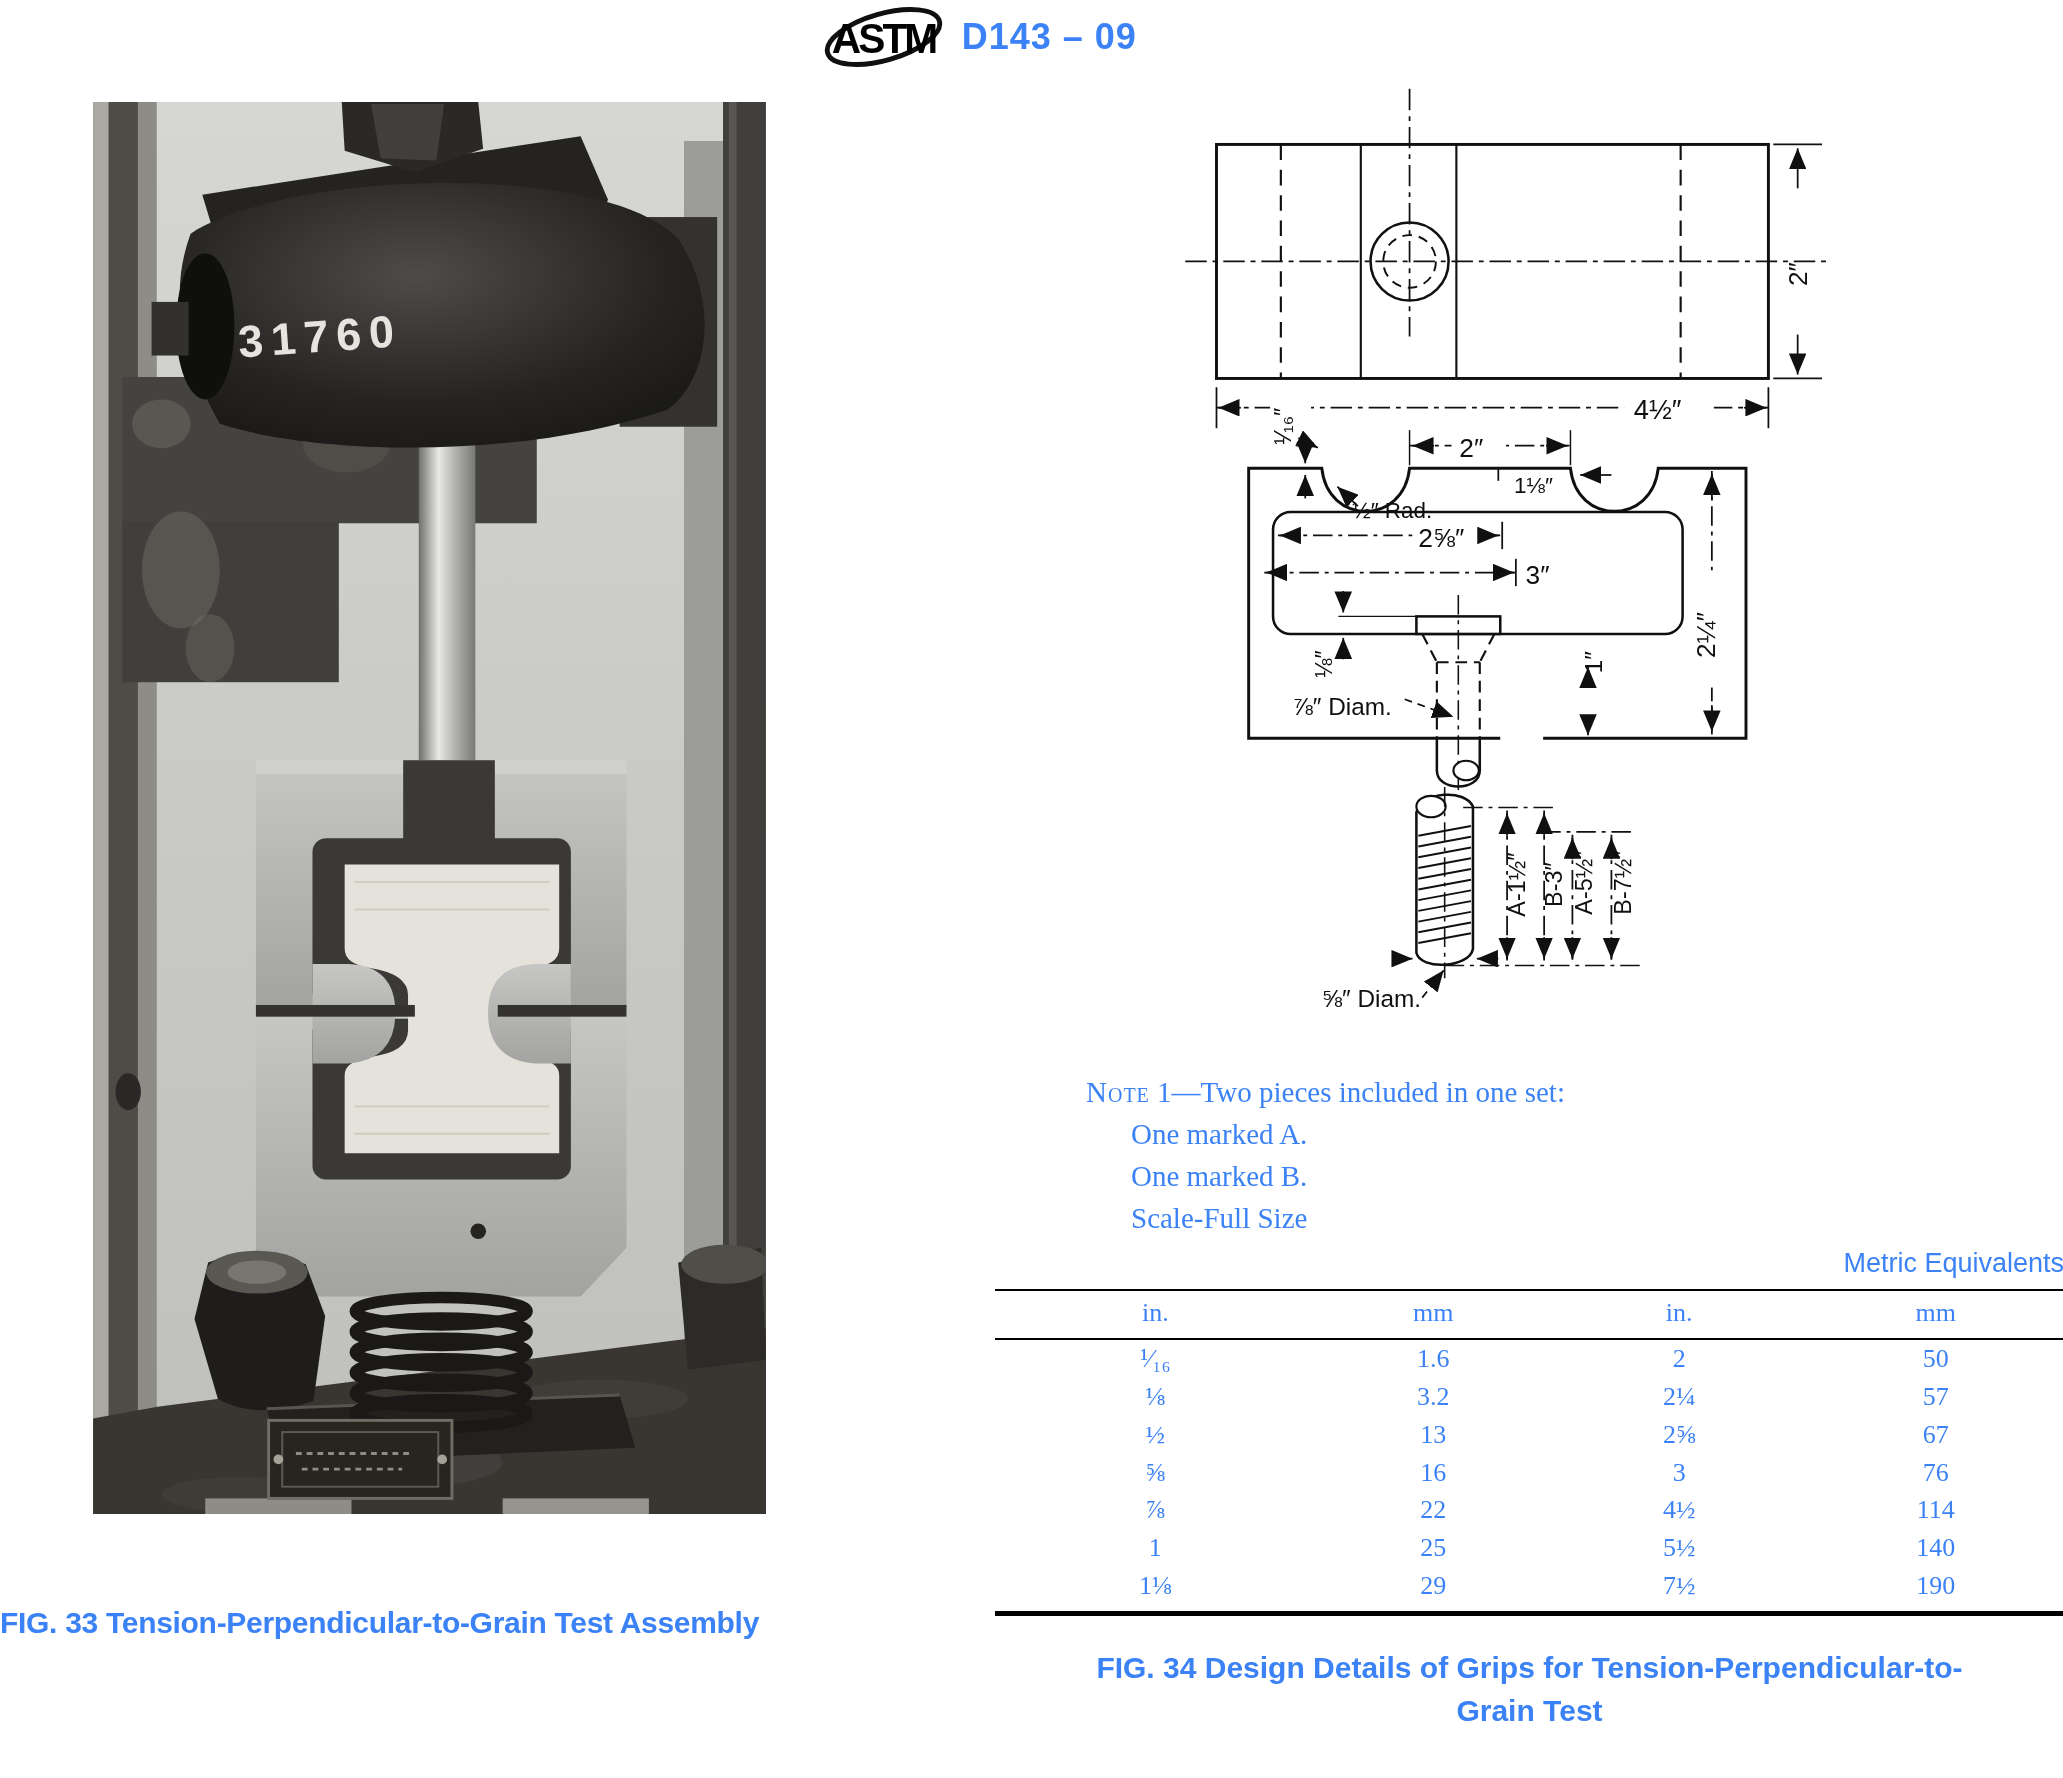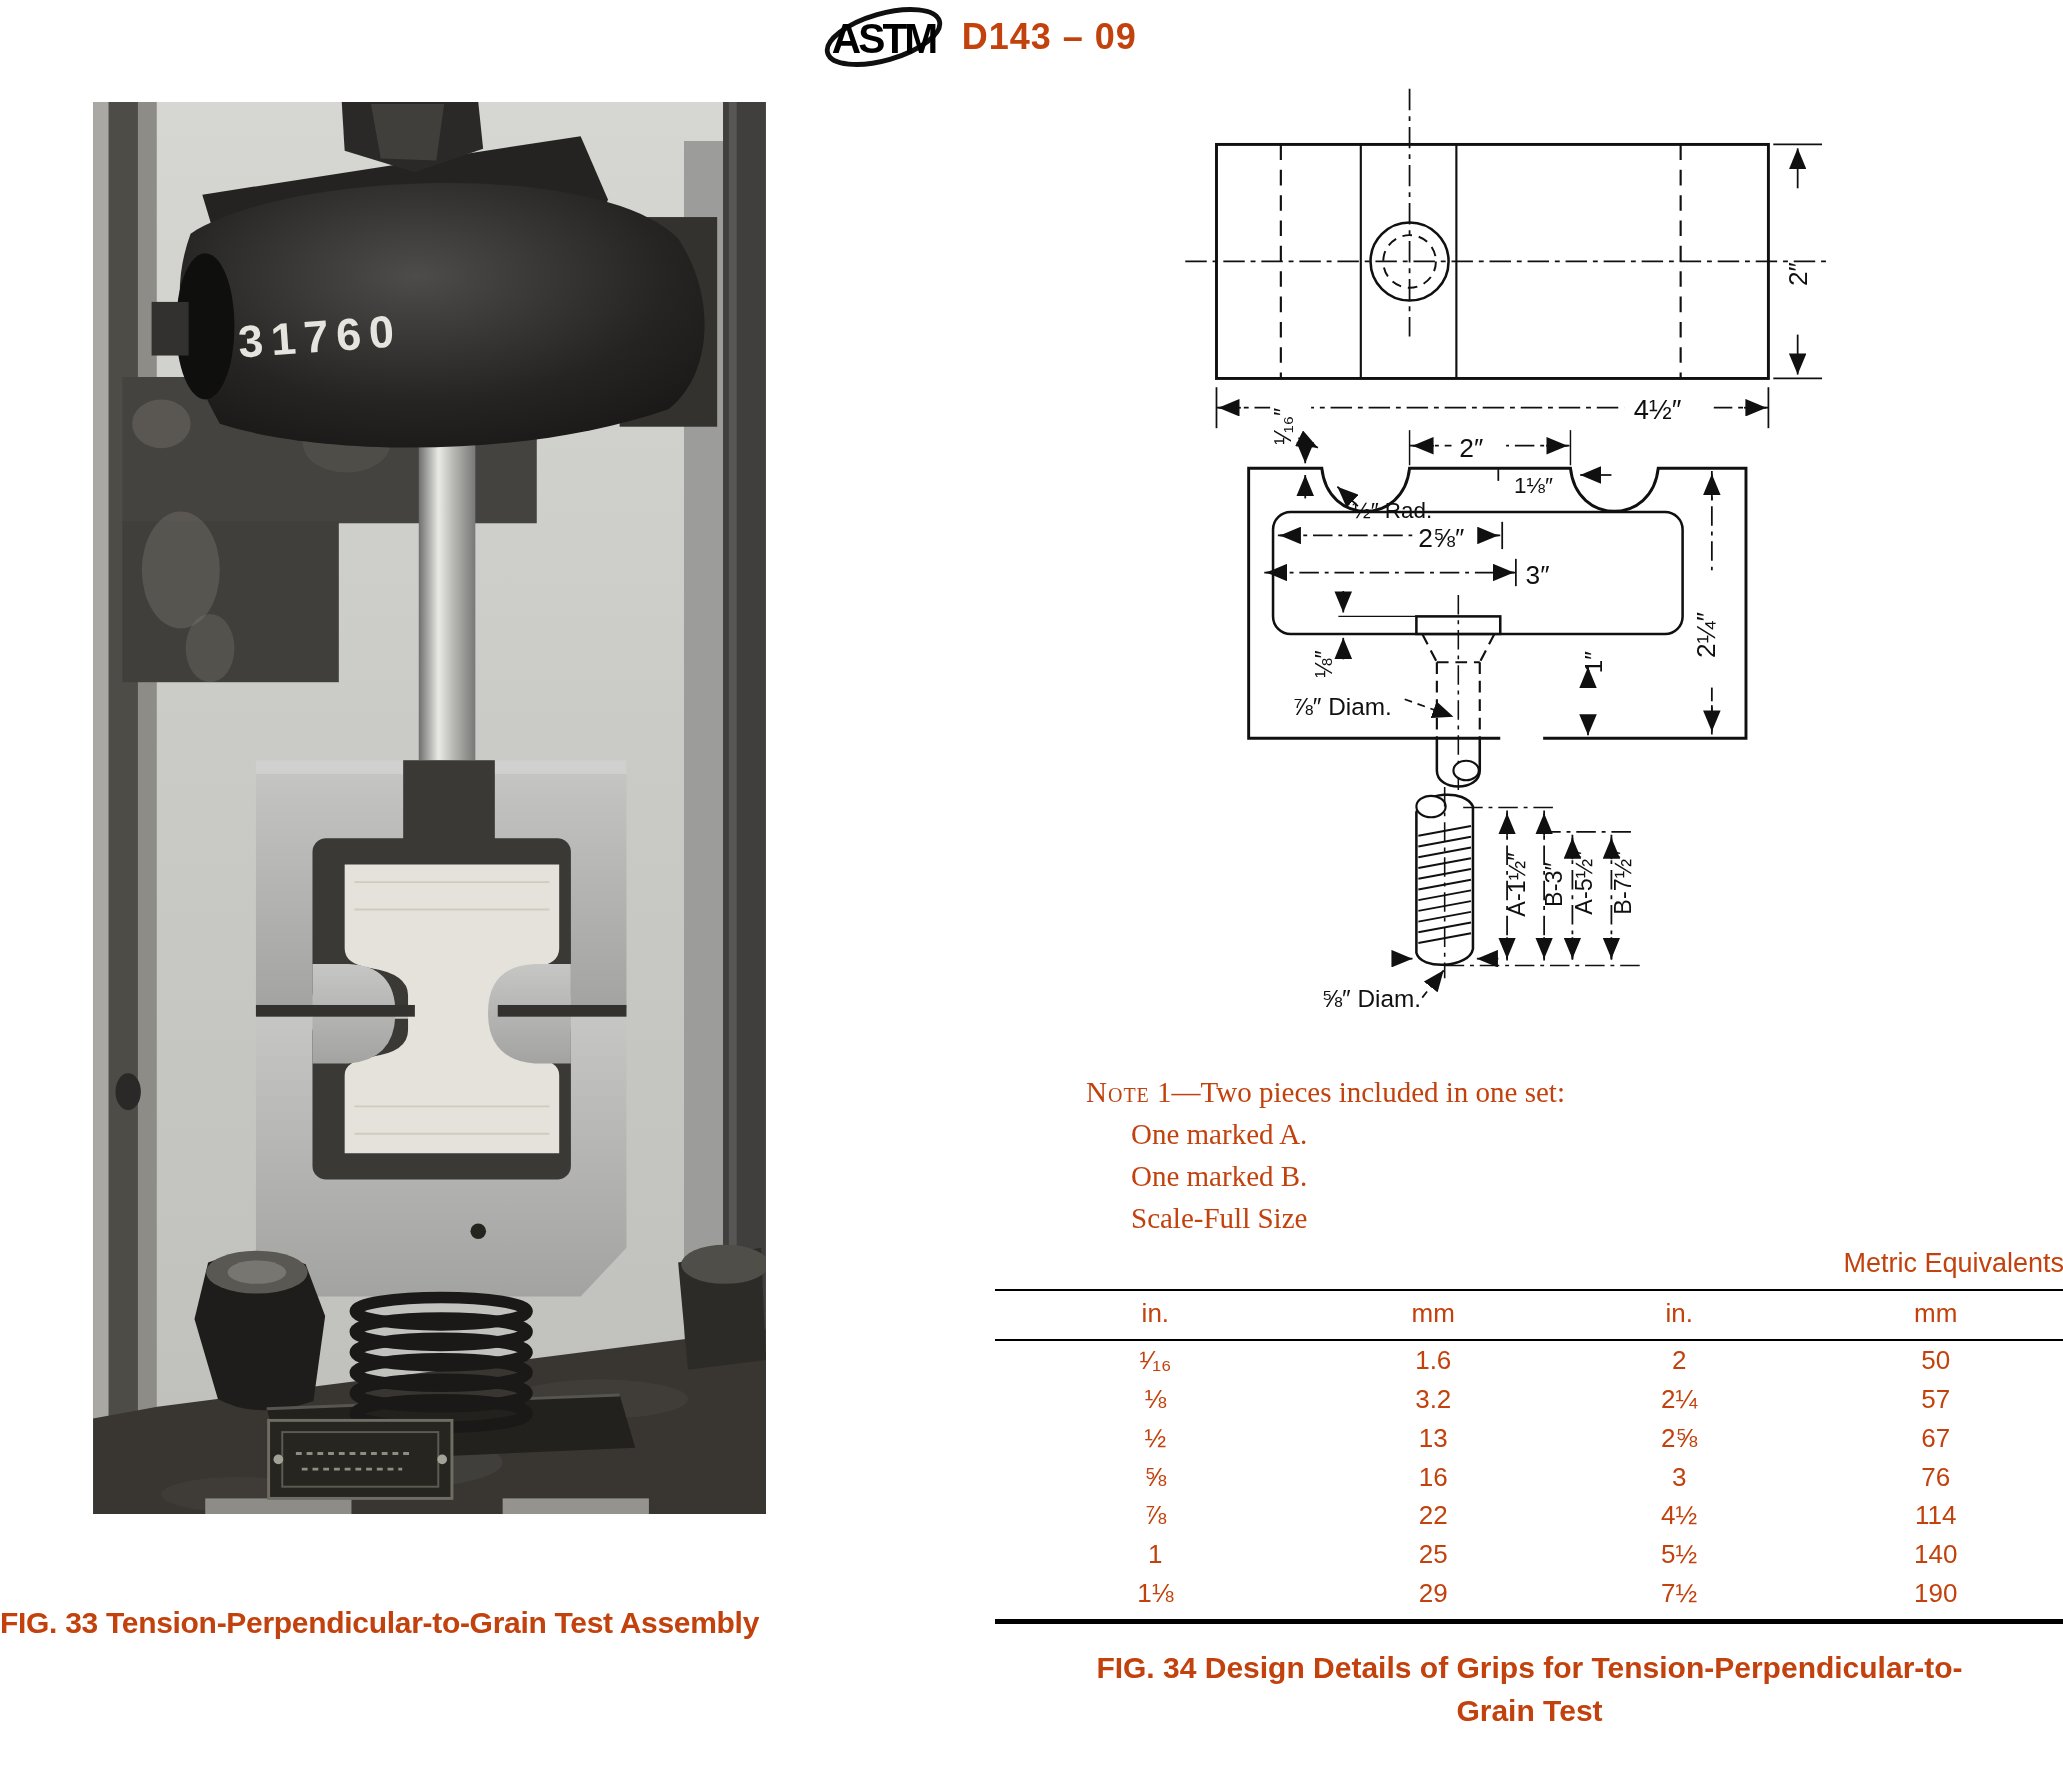--- a/index.html
+++ b/index.html
@@ -1,17 +1,17 @@
 <!DOCTYPE html>
 <html><head>
 <meta charset="utf-8">
 <style>
   html,body{margin:0;padding:0;background:#e9e9e9;}
   .page{position:relative;width:2064px;height:1779px;background:#ffffff;
-        font-family:"Liberation Sans",sans-serif;color:#c2410c;overflow:hidden;}
+        font-family:"Liberation Sans",sans-serif;color:#3b82f6;overflow:hidden;}
 
   
   .doc-header{position:absolute;top:5.9px;left:819px;display:flex;align-items:center;gap:13.7px;}
   .doc-title{font-size:36px;font-weight:bold;letter-spacing:1px;}
 
   
   .photo-wrap{position:absolute;left:93px;top:102px;width:673px;height:1412px;}
   .fig33-caption{position:absolute;left:0;top:1606px;width:907px;text-align:left;
                  font-size:30px;font-weight:bold;letter-spacing:-0.3px;}
 
@@ -21,21 +21,21 @@
 
   
   .note-block{position:absolute;left:1086px;top:1071px;width:741px;
               font-family:"Liberation Serif",serif;font-size:29px;line-height:42px;}
   .note-block .sc{font-variant:small-caps;letter-spacing:1px;}
   .note-block .indent{padding-left:45px;}
 
   
   .table-block{position:absolute;left:995px;top:1248px;width:1069px;}
   .tbl-title{text-align:right;font-size:27px;margin:0 0 9.8px 0;font-weight:normal;}
-  table.met{width:100%;border-collapse:collapse;font-size:26px;}
+  table.met{width:100%;border-collapse:collapse;font-size:26px;font-family:Liberation Serif, serif;}
   table.met th{font-weight:normal;font-size:26px;padding:6.8px 0 10.7px 0;
                border-top:2.9px solid #000;border-bottom:2px solid #000;text-align:center;}
   table.met td{text-align:center;padding:3.9px 0 3.9px 0;}
   table.met tr:last-child td{border-bottom:5.9px solid #000;padding-bottom:9.8px;}
   .c1{width:30%;} .c2{width:22%;} .c3{width:24%;} .c4{width:24%;}
 
   .fig34-caption{position:absolute;left:995px;top:1646px;width:1069px;text-align:center;
                  font-size:30px;font-weight:bold;line-height:43px;}
 </style>
 </head>

